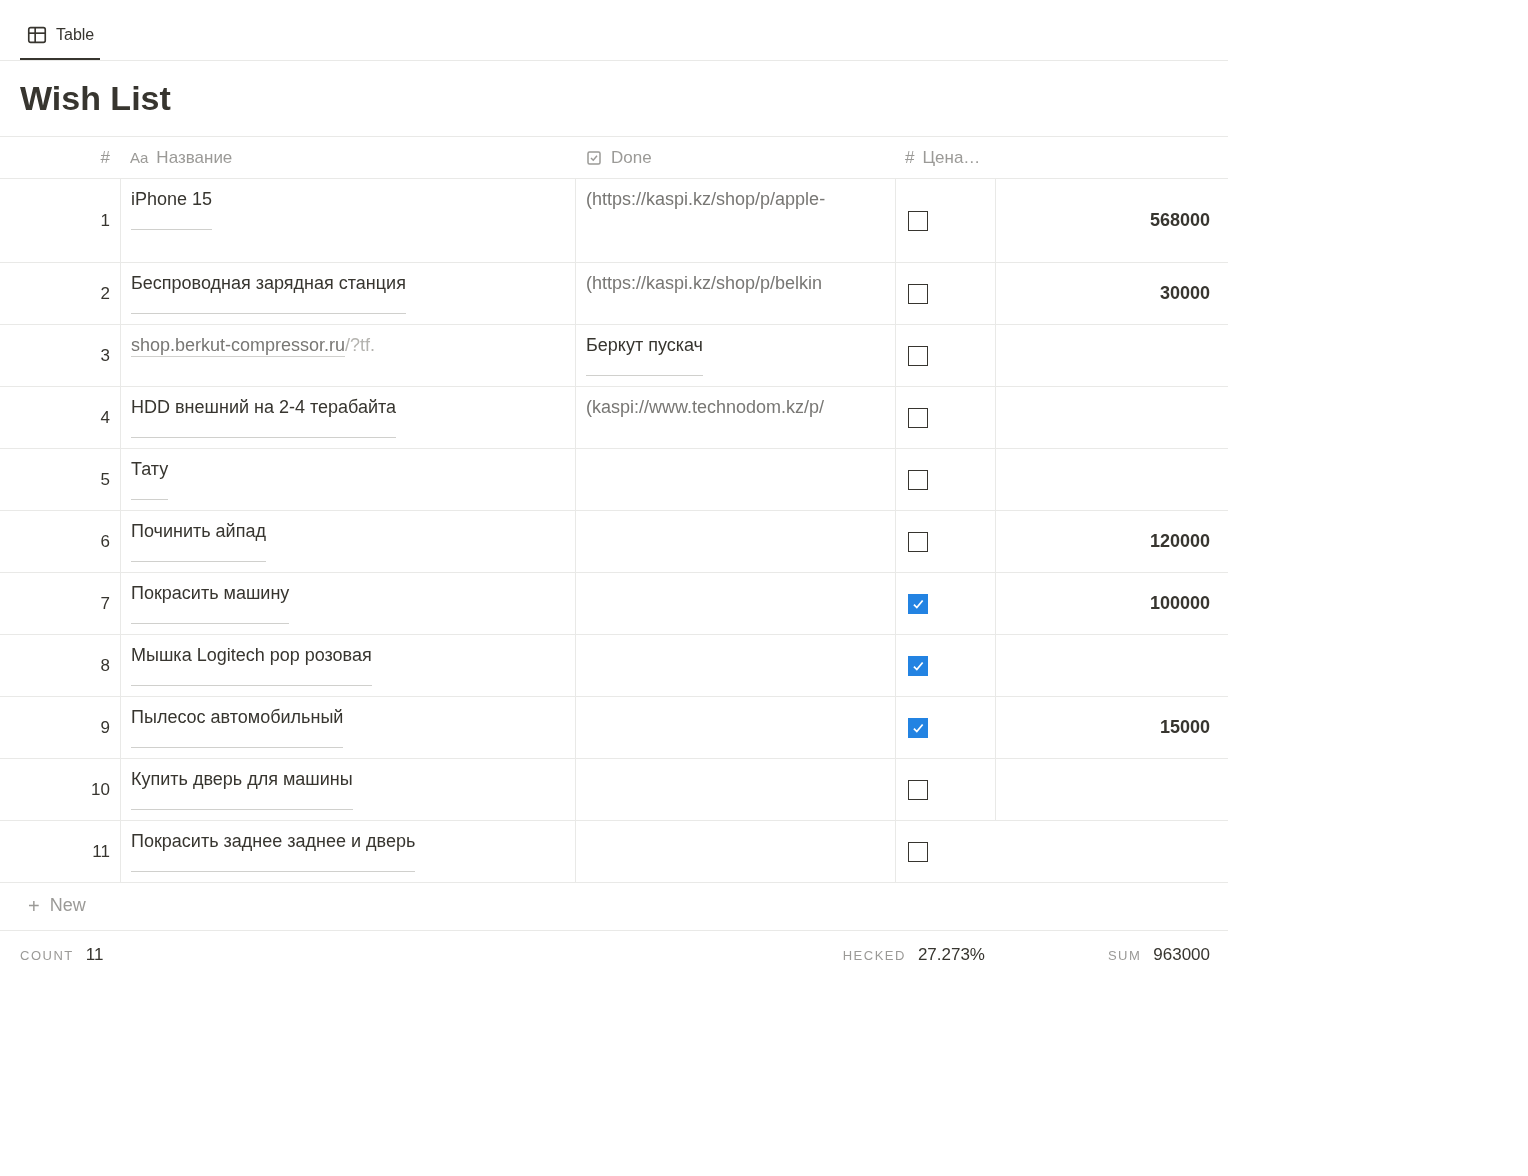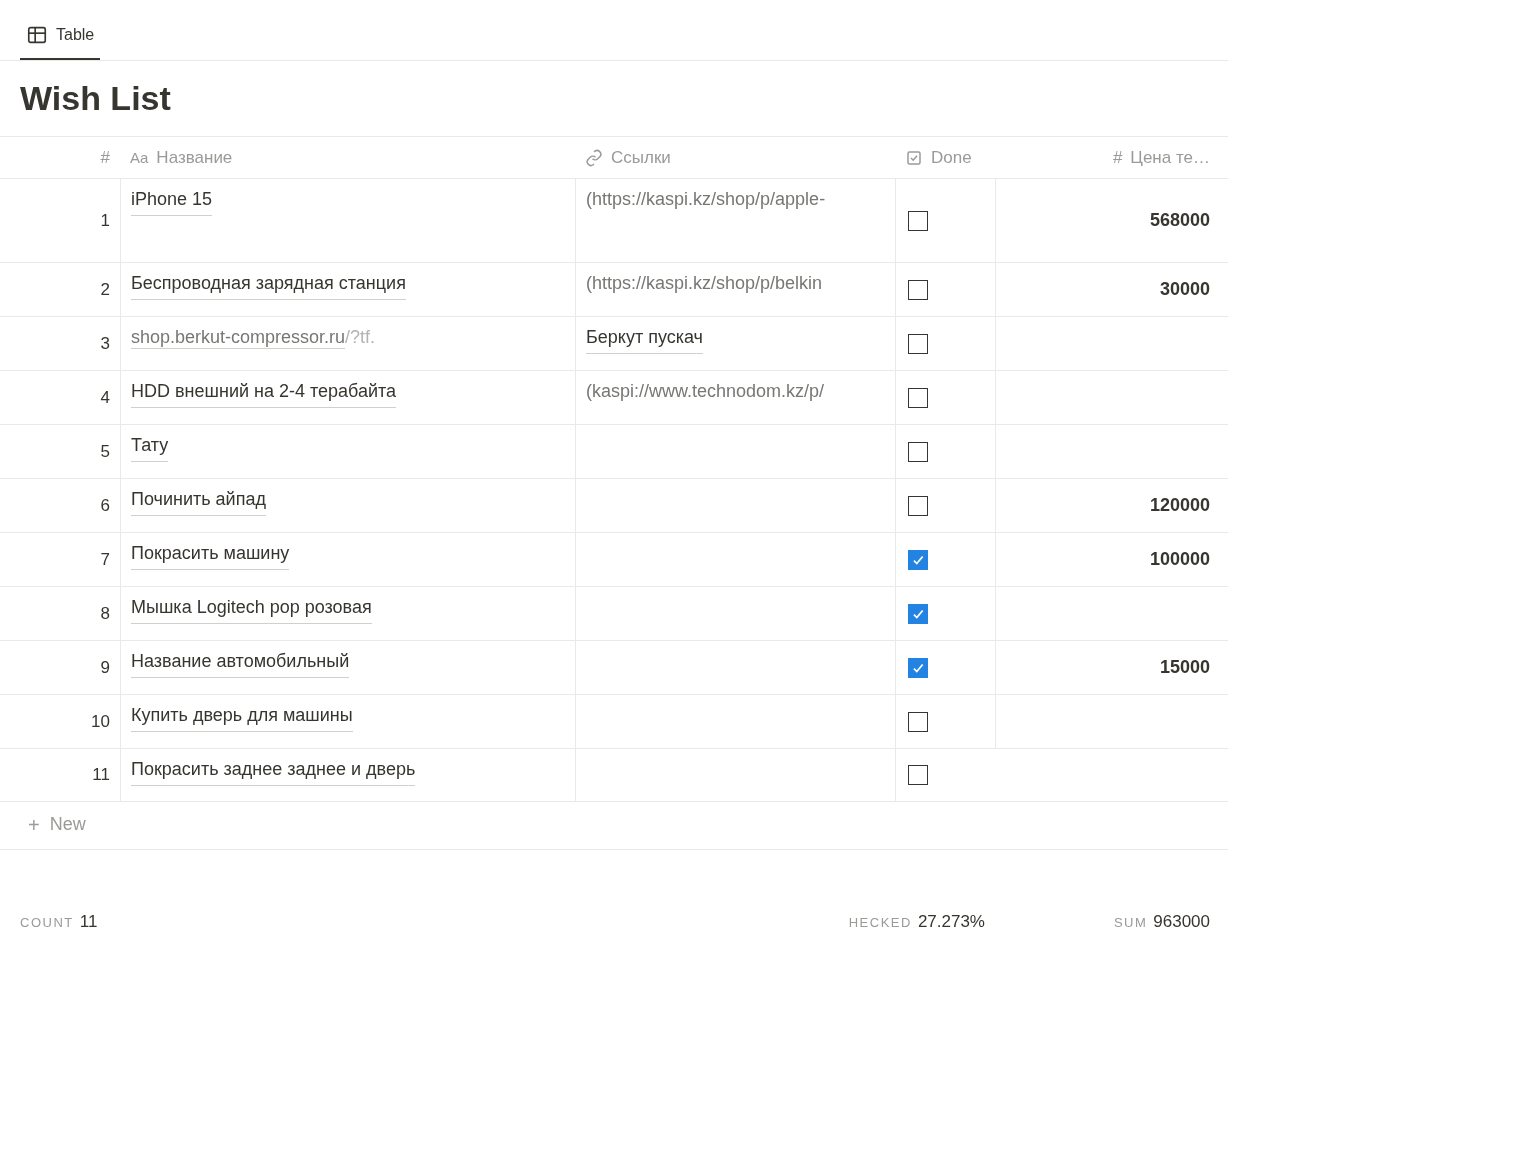--- a/index.html
+++ b/index.html
@@ -46,21 +46,21 @@
   .db-header svg { width: 18px; height: 18px; flex-shrink: 0; }
   .truncate { white-space: nowrap; overflow: hidden; text-overflow: ellipsis; }
 
   .db-body .db-row { border-top: 1px solid #e9e9e7; min-height: 54px; }
   .db-body .db-row:first-child { min-height: 84px; }
   .db-body .db-row:last-child { border-bottom: 1px solid #e9e9e7; }
 
   .cell { padding: 10px 10px; font-size: 18px; display: flex; align-items: flex-start; height: 100%; }
   .cell.idx { justify-content: flex-end; color: #37352f; font-size: 17px; align-items: center;}
   .cell.name { }
-  .cell.name span { border-bottom: 1px solid #d0d0cd; padding-bottom: 5px; }
+  .cell.name span { border-bottom: 1px solid #d0d0cd; padding-bottom: 19px; }
   .cell.link { color: #787774; white-space: nowrap; overflow: hidden; }
   .cell.link .linktext { border-bottom: 1px solid #d0d0cd; }
   .cell.link .linkgray { color: #b4b3af; }
   .cell.done { align-items: center; justify-content: flex-start; padding-left: 12px;}
   .cell.price { justify-content: flex-end; align-items: center; font-weight: bold; }
 
   .cell.bordered { border-left: 1px solid #e9e9e7; }
 
   .chk {
     width: 20px; height: 20px; border: 1.8px solid #37352f;
@@ -79,21 +79,21 @@
   }
   .new-row .plus { font-size: 20px; line-height: 1; }
 
   
   .footer {
     display: grid;
     grid-template-columns: 120px 455px 320px 100px 225px;
     padding: 14px 0 0 0;
     font-size: 15px;
   }
-  .footer .fcell { display: flex; align-items: baseline; gap: 6px; padding: 0 10px; margin-top: 48px; }
+  .footer .fcell { display: flex; align-items: baseline; gap: 12px; padding: 0 10px; }
   .footer .flabel { color: #9b9a97; letter-spacing: 1.5px; font-size: 13px; text-transform: uppercase;}
   .footer .fval { color: #37352f; font-size: 17px; }
   .footer .right { justify-content: flex-end; }
 </style>
 </head>
 <body>
 
 <div class="container">
 
   <div class="tabs">
@@ -115,27 +115,20 @@
     <div class="db-header">
       <div class="hcell num">
         <span>#</span>
       </div>
       <div class="hcell">
         <span style="font-size:15px;">Aa</span>
         <span>Название</span>
       </div>
       <div class="hcell">
         <svg viewBox="0 0 24 24" fill="none" stroke="#9b9a97" stroke-width="2">
-          <path d="M10 13a5 5 0 0 0 7 0l3-3a5 5 0 0 0-7-7l-1 1"></path>
-          <path d="M14 11a5 5 0 0 0-7 0l-3 3a5 5 0 0 0 7 7l1-1"></path>
-        </svg>
-        <span>Ссылки</span>
-      </div>
-      <div class="hcell">
-        <svg viewBox="0 0 24 24" fill="none" stroke="#9b9a97" stroke-width="2">
           <rect x="4" y="4" width="16" height="16" rx="2"></rect>
           <polyline points="8 12 11 15 16 9"></polyline>
         </svg>
         <span>Done</span>
       </div>
       <div class="hcell num truncate">
         <span>#</span>
         <span class="truncate">Цена те…</span>
       </div>
     </div>
@@ -242,21 +235,21 @@
               <svg viewBox="0 0 24 24">
                 <polyline points="5 13 10 18 20 6"></polyline>
               </svg>
             </span>
           </div>
           <div class="cell price bordered"></div>
         </div>
         <div class="db-row">
           <div class="cell idx">9</div>
           <div class="cell name bordered">
-            <span>Название автомобильный</span>
+            <span>Пылесос автомобильный</span>
           </div>
           <div class="cell link bordered"></div>
           <div class="cell done bordered">
             <span class="chk checked">
               <svg viewBox="0 0 24 24">
                 <polyline points="5 13 10 18 20 6"></polyline>
               </svg>
             </span>
           </div>
           <div class="cell price bordered">15000</div>

